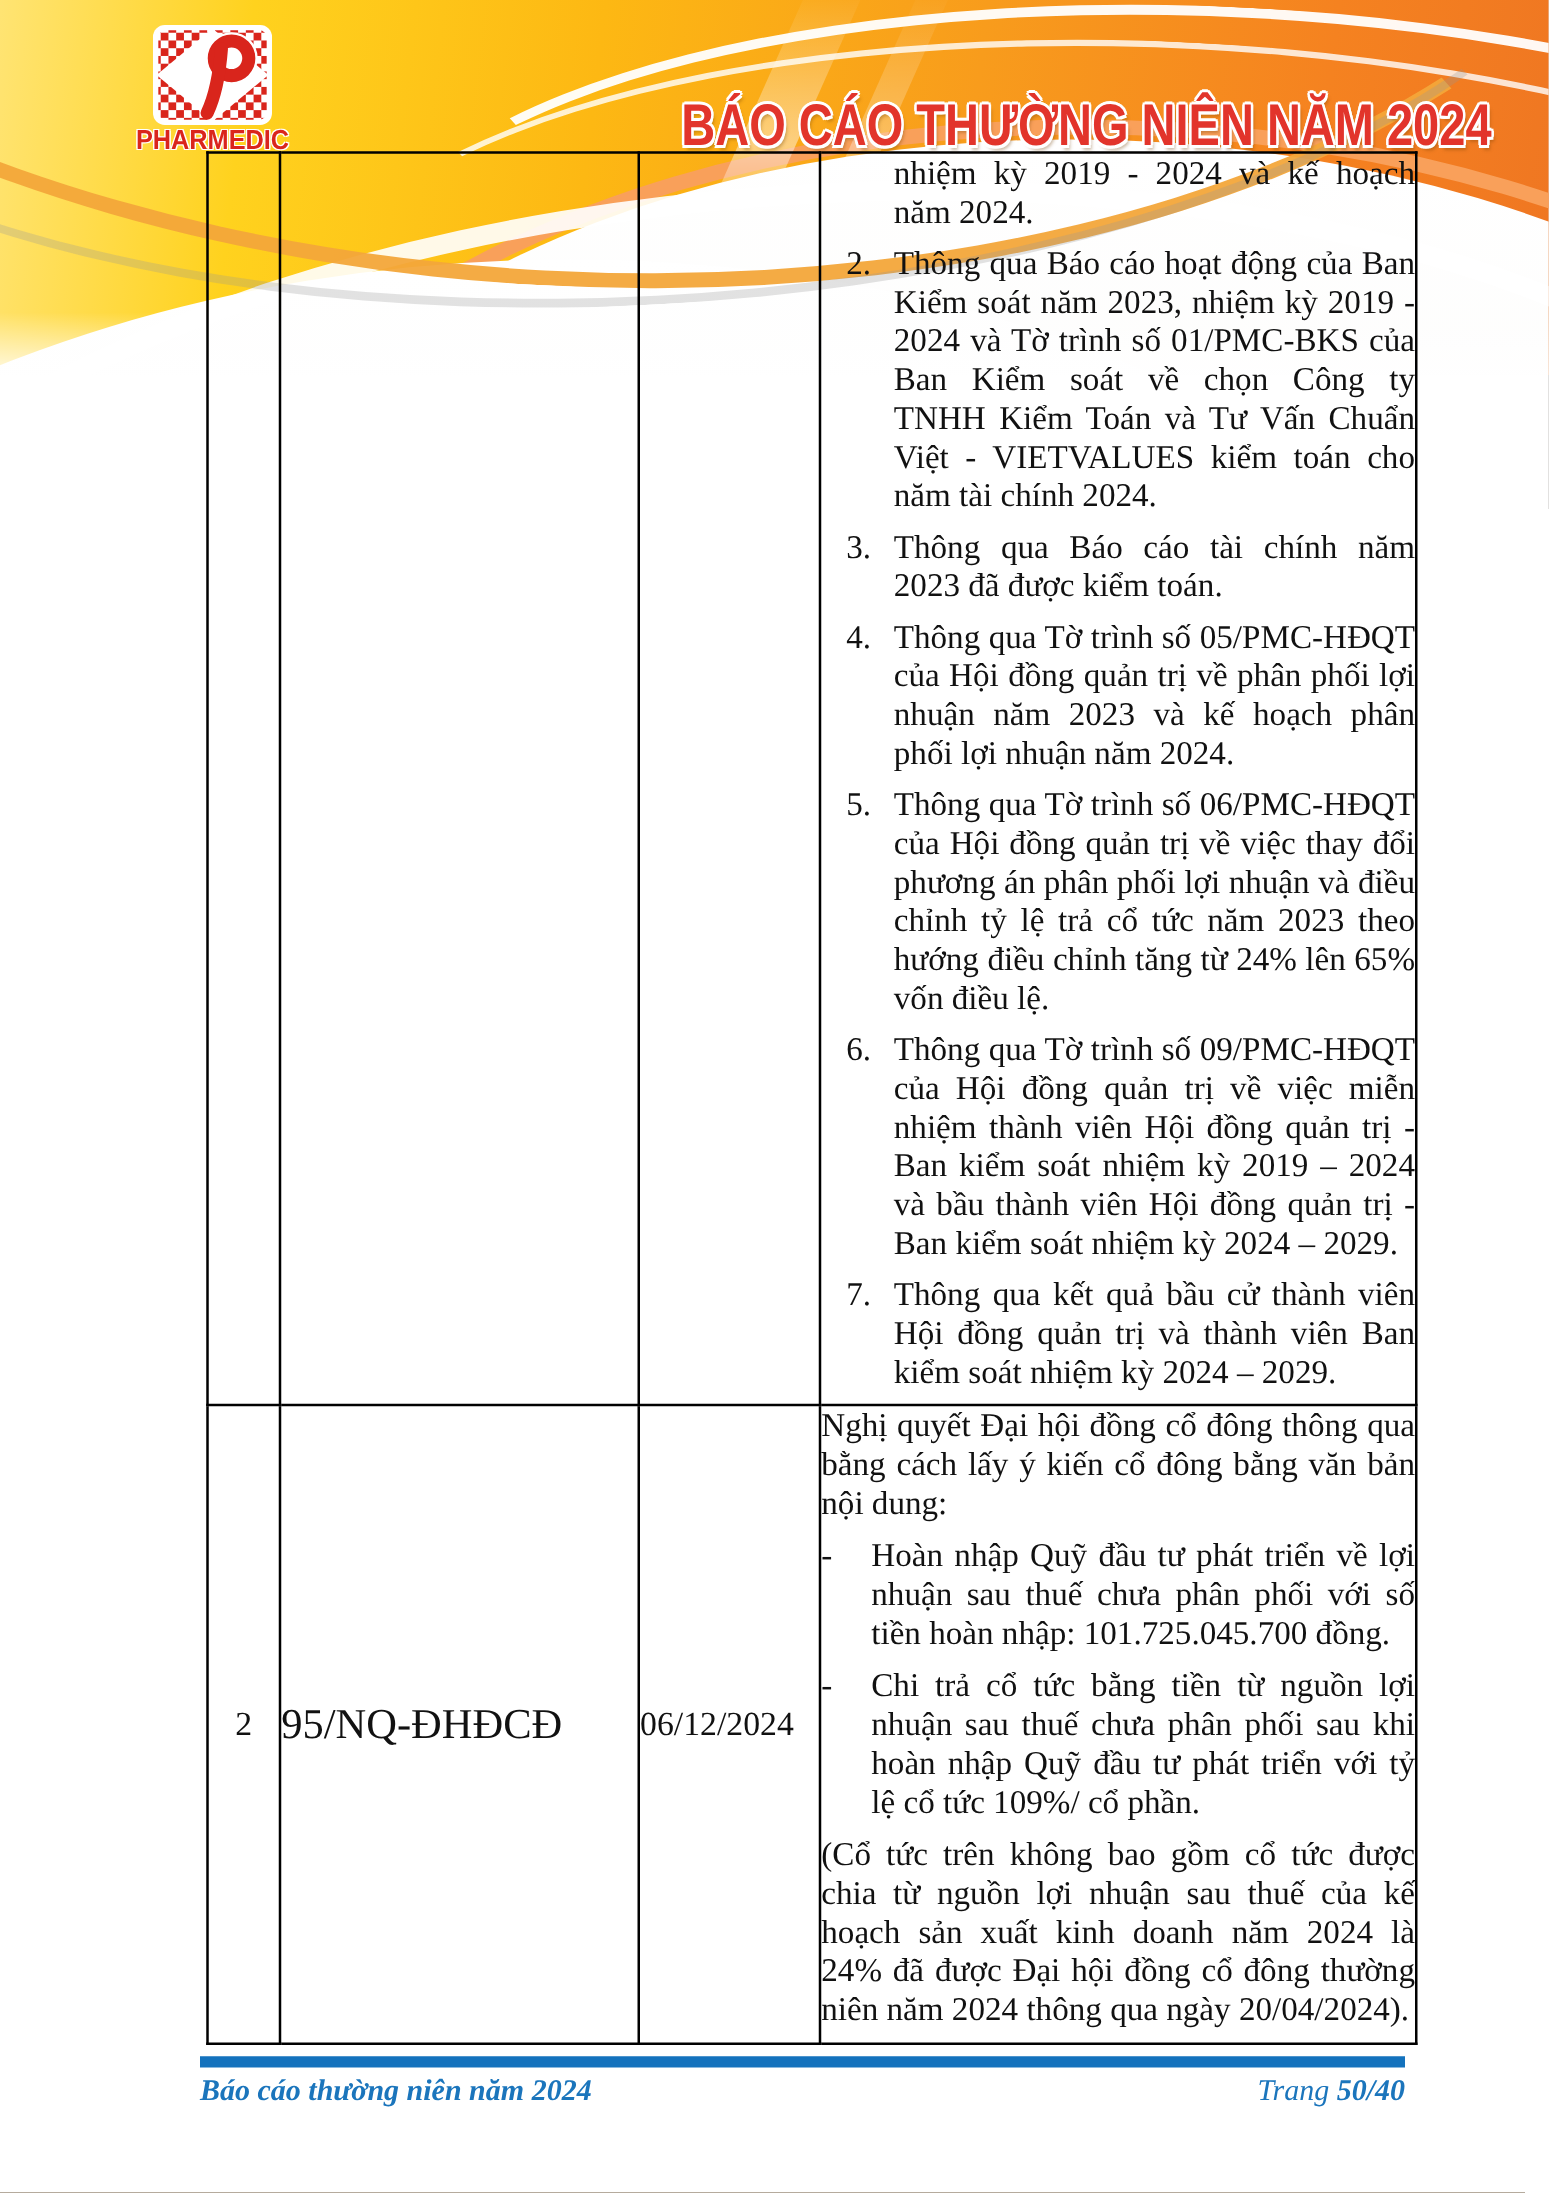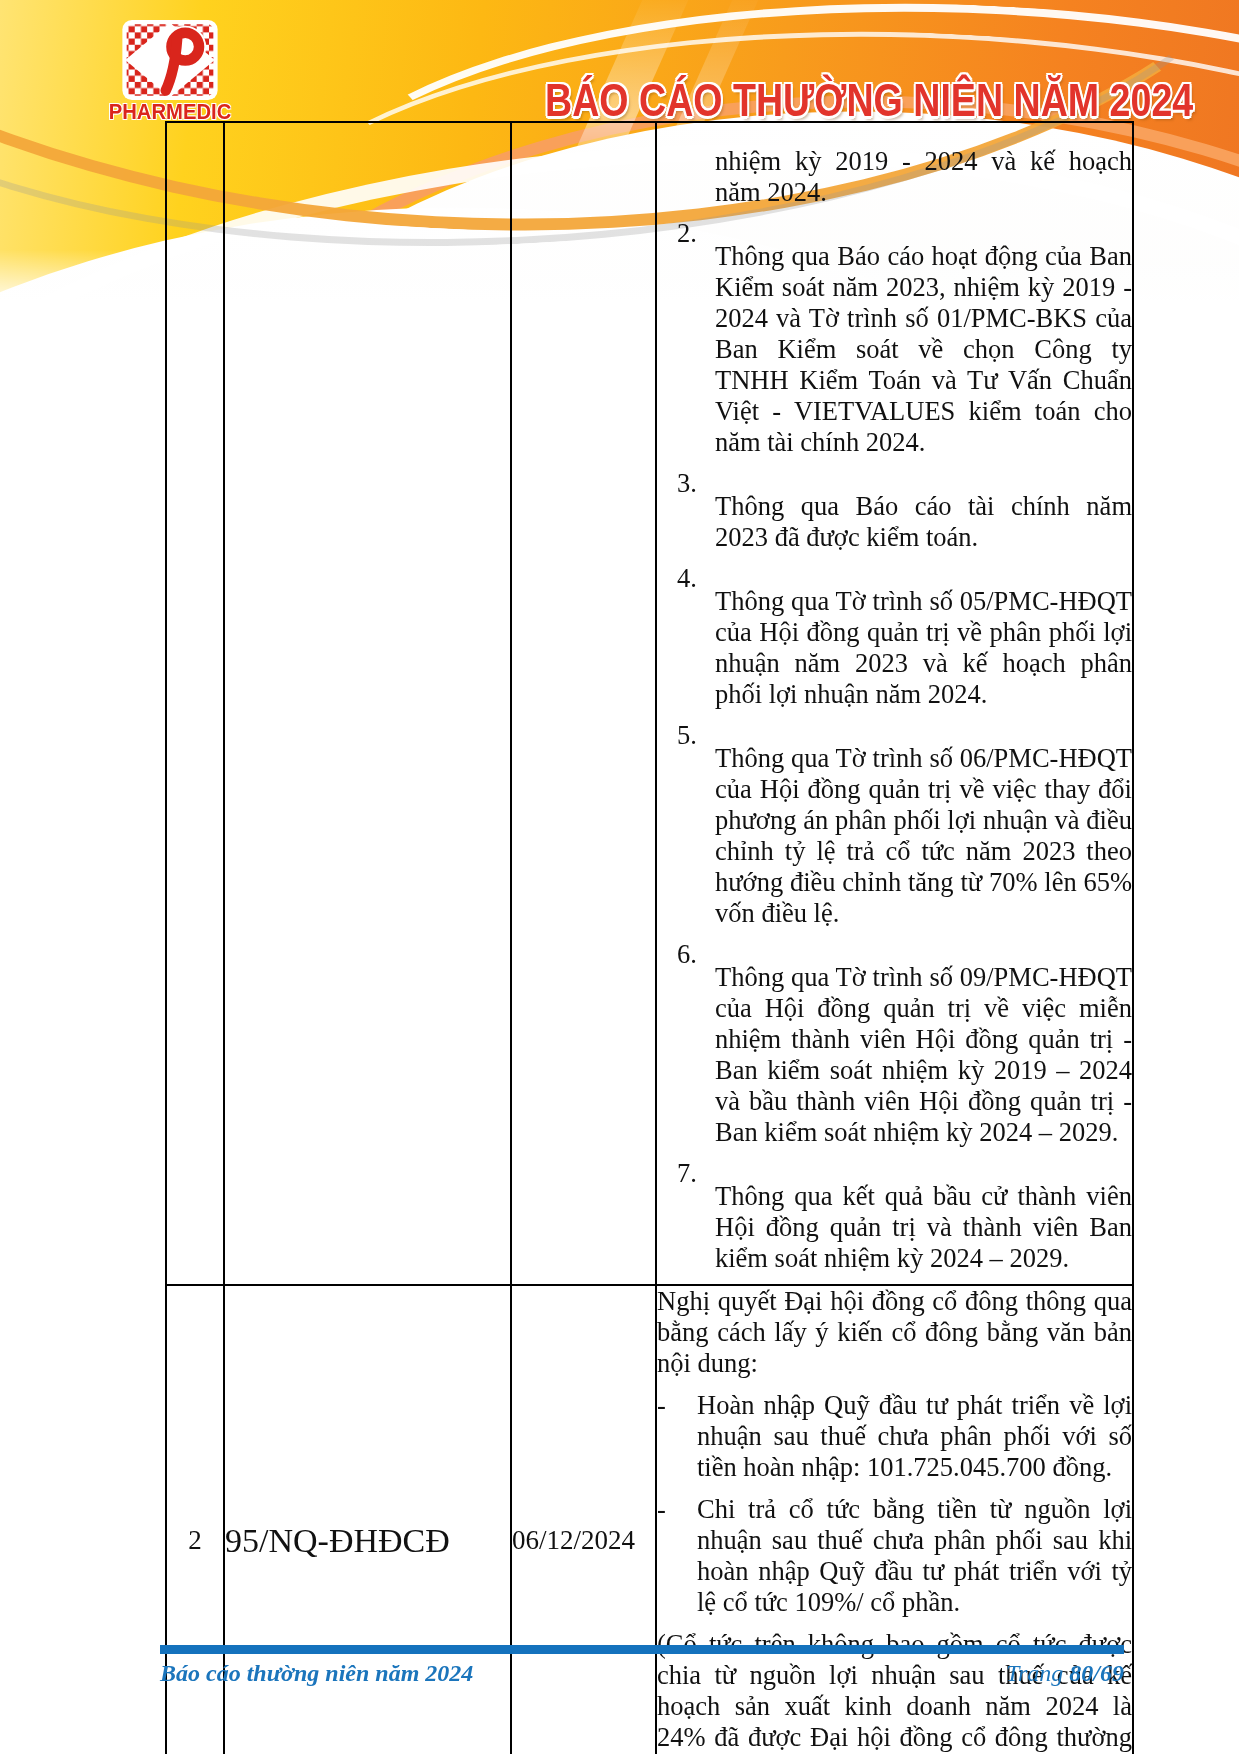--- a/index.html
+++ b/index.html
@@ -57,21 +57,21 @@
   tr.r1{height:989px;} tr.r2{height:511px;}
   tr.r1 td{vertical-align:top;}
   tr.r2 td{vertical-align:middle;}
   td.cidx{text-align:center;font-size:27px;}
   td.cdoc{padding-left:12px;font-size:34px;}
   td.cdate{padding-left:12px;font-size:27px;}
   td.ccontent{vertical-align:top;padding:6px 12px 0 13px;font-size:26.5px;line-height:31px;}
   .jt{text-align:justify;}
   .item{display:flex;margin:0 0 10px 20px;}
   .item .num{flex:0 0 38px;}
-  .item .txt{flex:1;margin-top:23px;}
+  .item .txt{flex:1;}
   .para{margin:0 0 11px 0;}
   .bullet{display:flex;margin:0 0 11px 0;}
   .bullet .dash{flex:0 0 40px;}
   .bullet .txt{flex:1;}
 
   
   .f-bar{position:absolute;left:160px;top:1645px;width:964px;height:9px;background:#1472bd;z-index:4;}
   .f-left{position:absolute;left:160px;top:1660px;z-index:4;font-family:"Liberation Serif",serif;
        font-style:italic;font-weight:bold;font-size:24px;color:#1b75bc;}
   .f-right{position:absolute;left:160px;top:1660px;width:964px;text-align:right;z-index:4;
@@ -148,21 +148,21 @@
               <span class="txt jt">Thông qua Báo cáo tài chính năm 2023 đã được kiểm toán.</span>
             </div>
 
             <div class="item">
               <span class="num">4.</span>
               <span class="txt jt">Thông qua Tờ trình số 05/PMC-HĐQT của Hội đồng quản trị về phân phối lợi nhuận năm 2023 và kế hoạch phân phối lợi nhuận năm 2024.</span>
             </div>
 
             <div class="item">
               <span class="num">5.</span>
-              <span class="txt jt">Thông qua Tờ trình số 06/PMC-HĐQT của Hội đồng quản trị về việc thay đổi phương án phân phối lợi nhuận và điều chỉnh tỷ lệ trả cổ tức năm 2023 theo hướng điều chỉnh tăng từ 70% lên 65% vốn điều lệ.</span>
+              <span class="txt jt">Thông qua Tờ trình số 06/PMC-HĐQT của Hội đồng quản trị về việc thay đổi phương án phân phối lợi nhuận và điều chỉnh tỷ lệ trả cổ tức năm 2023 theo hướng điều chỉnh tăng từ 24% lên 65% vốn điều lệ.</span>
             </div>
 
             <div class="item">
               <span class="num">6.</span>
               <span class="txt jt">Thông qua Tờ trình số 09/PMC-HĐQT của Hội đồng quản trị về việc miễn nhiệm thành viên Hội đồng quản trị - Ban kiểm soát nhiệm kỳ 2019 – 2024 và bầu thành viên Hội đồng quản trị - Ban kiểm soát nhiệm kỳ 2024 – 2029.</span>
             </div>
 
             <div class="item">
               <span class="num">7.</span>
               <span class="txt jt">Thông qua kết quả bầu cử thành viên Hội đồng quản trị và thành viên Ban kiểm soát nhiệm kỳ 2024 – 2029.</span>
@@ -191,16 +191,16 @@
         <div class="para jt">(Cổ tức trên không bao gồm cổ tức được chia từ nguồn lợi nhuận sau thuế của kế hoạch sản xuất kinh doanh năm 2024 là 24% đã được Đại hội đồng cổ đông thường niên năm 2024 thông qua ngày 20/04/2024).</div>
       </td>
     </tr>
   </tbody>
     </table>
 
   <div class="f-bar"></div>
   <div class="f-left">Báo cáo thường niên năm 2024</div>
   <div class="f-right">
     <span>Trang</span>
-    <span class="pg">80/69</span>
+    <span class="pg">50/40</span>
   </div>
 
 </div>
 
 </body></html>

